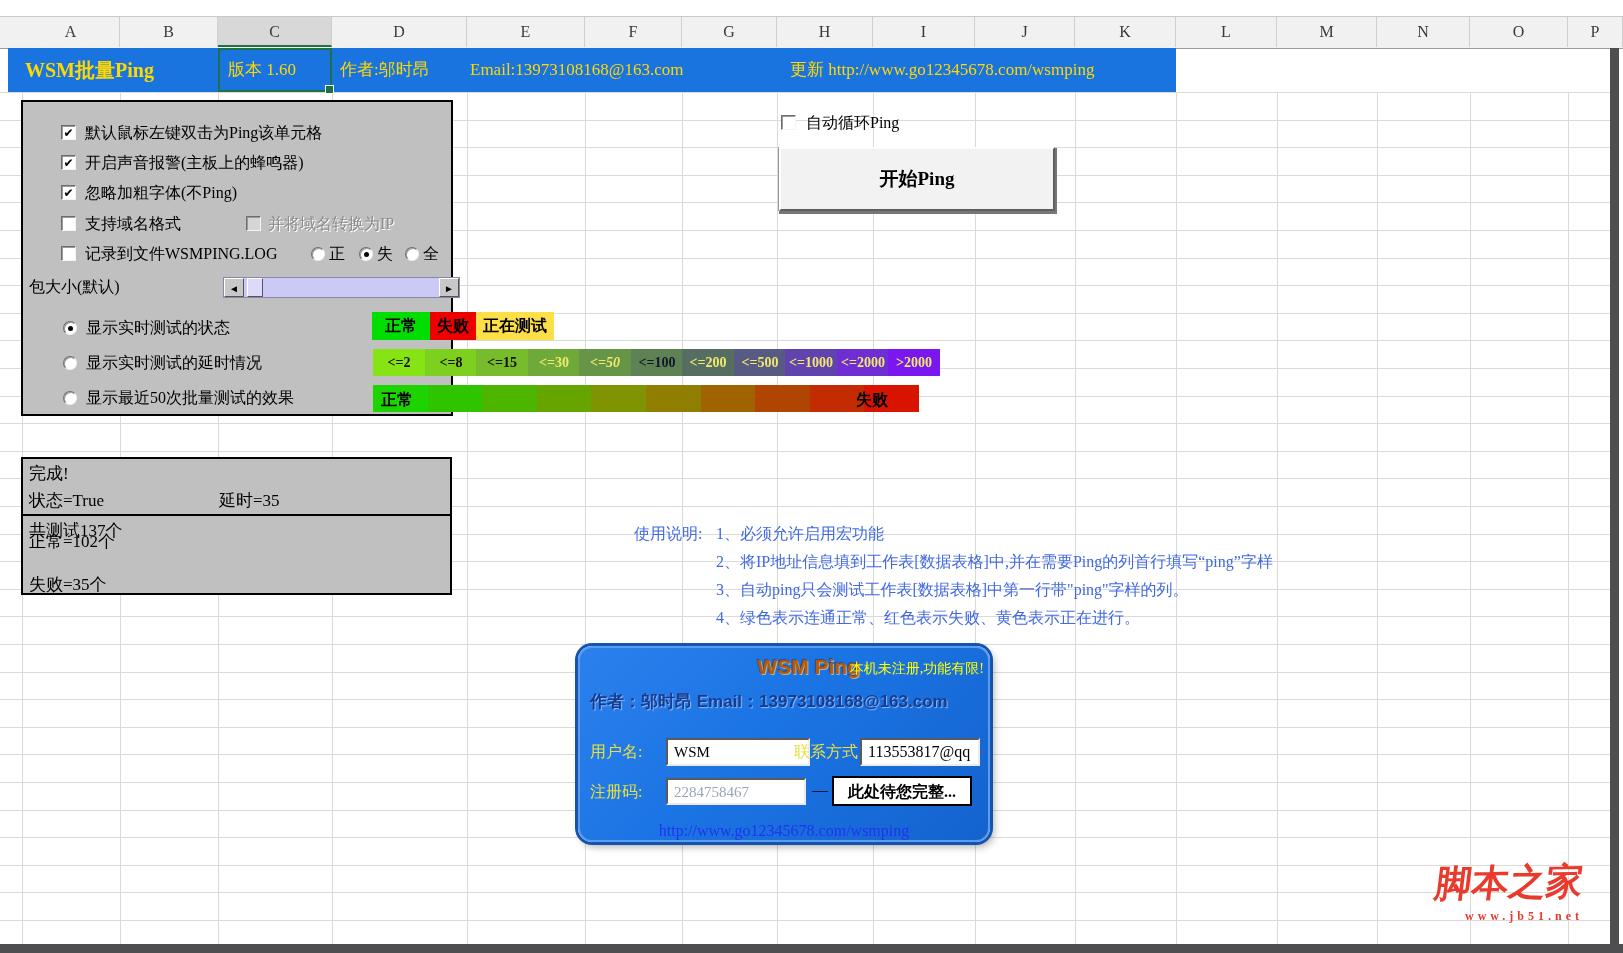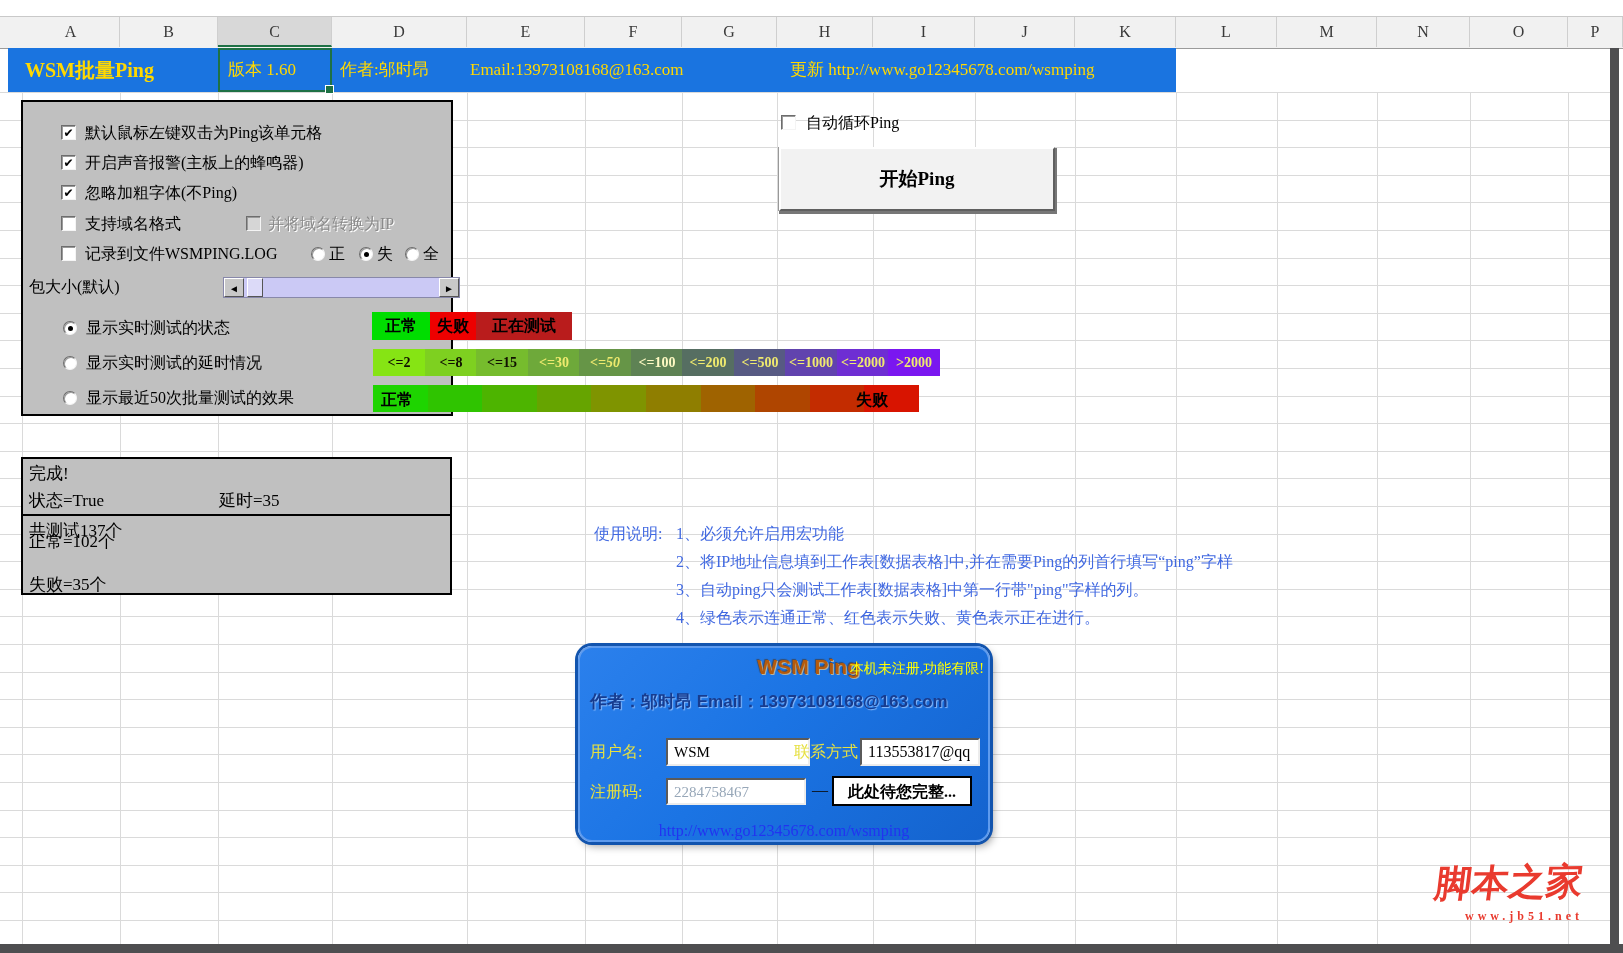--- a/index.html
+++ b/index.html
@@ -43,21 +43,21 @@
   #sb-thumb{position:absolute;left:23px;top:0;width:16px;height:19px;background:#DCDAF8;
       border:1px solid;border-color:#fff #555 #555 #fff;box-sizing:border-box;}
   
   .barseg{position:absolute;box-sizing:border-box;text-align:center;font-weight:bold;}
   
   #start-btn{position:absolute;left:779px;top:147px;width:276px;height:64px;background:#F2F2F2;
       border:2px solid;border-color:#ffffff #5f5f5f #5f5f5f #ffffff;box-shadow:1px 2px 0 1px #777,-1px 0 0 #999;
       font-size:19px;font-weight:bold;text-align:center;line-height:60px;box-sizing:border-box;z-index:2;
       font-family:"Liberation Serif",serif;}
   
-  .instr{position:absolute;color:#4169E1;font-size:16px;white-space:nowrap;z-index:2;height:22px;line-height:22px;}
+  .instr{position:absolute;color:#4169E1;font-size:16px;white-space:nowrap;z-index:2;height:22px;line-height:22px;margin-left:40px;}
   
   #dialog{position:absolute;left:578px;top:646px;width:408px;height:192px;z-index:5;
       background:linear-gradient(135deg,#2B80EC 0%,#1B74E4 45%,#1463CE 100%);
       border:2px solid #5E9BEE;border-radius:14px;
       box-shadow:0 0 0 3px #1254AE,3px 4px 9px rgba(0,0,0,.38);}
   #dialog .ttl{position:absolute;left:0;top:7px;width:280px;text-align:right;font-size:21px;font-weight:bold;
       color:#B55A0C;font-family:"Liberation Sans",sans-serif;
       text-shadow:1px 1px 0 rgba(255,210,130,.65),-1px -1px 1px rgba(80,40,0,.55);}
   #dialog .notice{position:absolute;right:4px;top:12px;font-size:14px;color:#FFFF00;}
   #dialog .author{position:absolute;left:10px;top:42px;font-size:17px;font-weight:bold;white-space:nowrap;
@@ -196,27 +196,27 @@
     <div class="row" style="left:63px;top:215px">显示实时测试的状态</div>
     <div class="radio" style="left:40px;top:254px"></div>
     <div class="row" style="left:63px;top:250px">显示实时测试的延时情况</div>
     <div class="radio" style="left:40px;top:289px"></div>
     <div class="row" style="left:63px;top:285px">显示最近50次批量测试的效果</div>
   </div>
 
   <div id="bars">
       <div class="barseg" style="left: 372px; top: 312px; width: 58px; height: 28px; background: rgb(0, 221, 0); color: rgb(0, 0, 0); font-size: 16px; line-height: 28px; z-index: 3;">正常</div>
       <div class="barseg" style="left: 430px; top: 312px; width: 46px; height: 28px; background: rgb(238, 0, 0); color: rgb(0, 0, 0); font-size: 16px; line-height: 28px; z-index: 3;">失败</div>
-      <div class="barseg" style="left: 476px; top: 312px; width: 96px; height: 28px; background: #b91c1c; color: rgb(0, 0, 0); font-size: 16px; line-height: 28px; z-index: 3;">正在测试</div>
+      <div class="barseg" style="left: 476px; top: 312px; width: 78px; height: 28px; background: #fde047; color: rgb(0, 0, 0); font-size: 16px; line-height: 28px; z-index: 3;">正在测试</div>
       <div class="barseg" style="left: 373px; top: 349px; width: 52px; height: 27px; background: rgb(134, 228, 20); color: rgb(16, 16, 0); font-size: 14px; line-height: 27px; z-index: 3;">&lt;=2</div>
       <div class="barseg" style="left: 425px; top: 349px; width: 52px; height: 27px; background: rgb(126, 208, 32); color: rgb(16, 16, 0); font-size: 14px; line-height: 27px; z-index: 3;">&lt;=8</div>
       <div class="barseg" style="left: 476px; top: 349px; width: 52px; height: 27px; background: rgb(118, 188, 45); color: rgb(16, 16, 0); font-size: 14px; line-height: 27px; z-index: 3;">&lt;=15</div>
       <div class="barseg" style="left: 528px; top: 349px; width: 52px; height: 27px; background: rgb(110, 169, 58); color: rgb(239, 234, 110); font-size: 14px; line-height: 27px; z-index: 3;">&lt;=30</div>
       <div class="barseg" style="left: 579px; top: 349px; width: 52px; height: 27px; background: rgb(102, 149, 71); color: rgb(239, 234, 110); font-size: 14px; line-height: 27px; z-index: 3; font-style: italic;">&lt;=50</div>
-      <div class="barseg" style="left: 631px; top: 349px; width: 52px; height: 27px; background: rgb(94, 130, 84); color: #fef9c3; font-size: 14px; line-height: 27px; z-index: 3;">&lt;=100</div>
+      <div class="barseg" style="left: 631px; top: 349px; width: 52px; height: 27px; background: rgb(94, 130, 84); color: #0f172a; font-size: 14px; line-height: 27px; z-index: 3;">&lt;=100</div>
       <div class="barseg" style="left: 682px; top: 349px; width: 52px; height: 27px; background: rgb(86, 110, 98); color: rgb(239, 234, 110); font-size: 14px; line-height: 27px; z-index: 3;">&lt;=200</div>
       <div class="barseg" style="left: 734px; top: 349px; width: 52px; height: 27px; background: rgb(87, 90, 131); color: rgb(239, 234, 110); font-size: 14px; line-height: 27px; z-index: 3;">&lt;=500</div>
       <div class="barseg" style="left: 785px; top: 349px; width: 52px; height: 27px; background: rgb(97, 67, 174); color: rgb(239, 234, 110); font-size: 14px; line-height: 27px; z-index: 3;">&lt;=1000</div>
       <div class="barseg" style="left: 837px; top: 349px; width: 52px; height: 27px; background: rgb(110, 46, 211); color: rgb(239, 234, 110); font-size: 14px; line-height: 27px; z-index: 3;">&lt;=2000</div>
       <div class="barseg" style="left: 888px; top: 349px; width: 52px; height: 27px; background: rgb(122, 23, 240); color: rgb(239, 234, 110); font-size: 14px; line-height: 27px; z-index: 3; text-align: center;">&gt;2000</div>
       <div class="barseg" style="left: 373px; top: 385px; width: 55px; height: 27px; background: rgb(30, 212, 0); color: rgb(0, 0, 0); font-size: 15px; line-height: 27px; z-index: 3;"></div>
       <div class="barseg" style="left: 428px; top: 385px; width: 55px; height: 27px; background: rgb(47, 196, 0); color: rgb(0, 0, 0); font-size: 15px; line-height: 27px; z-index: 3;"></div>
       <div class="barseg" style="left: 482px; top: 385px; width: 55px; height: 27px; background: rgb(77, 180, 0); color: rgb(0, 0, 0); font-size: 15px; line-height: 27px; z-index: 3;"></div>
       <div class="barseg" style="left: 537px; top: 385px; width: 55px; height: 27px; background: rgb(102, 164, 0); color: rgb(0, 0, 0); font-size: 15px; line-height: 27px; z-index: 3;"></div>
       <div class="barseg" style="left: 591px; top: 385px; width: 55px; height: 27px; background: rgb(127, 148, 0); color: rgb(0, 0, 0); font-size: 15px; line-height: 27px; z-index: 3;"></div>

